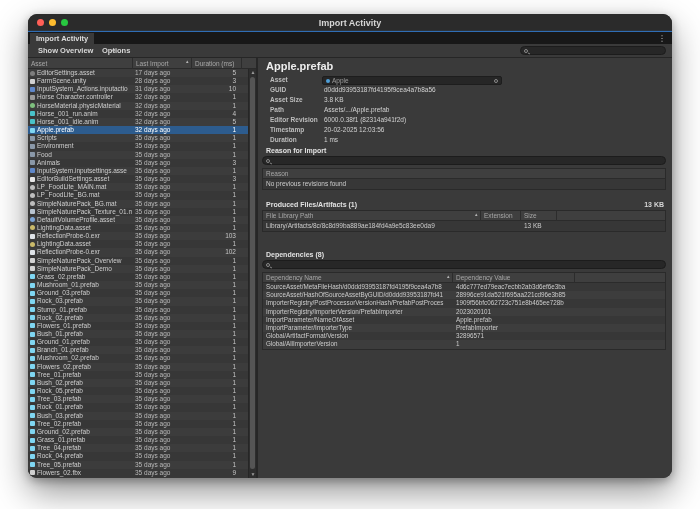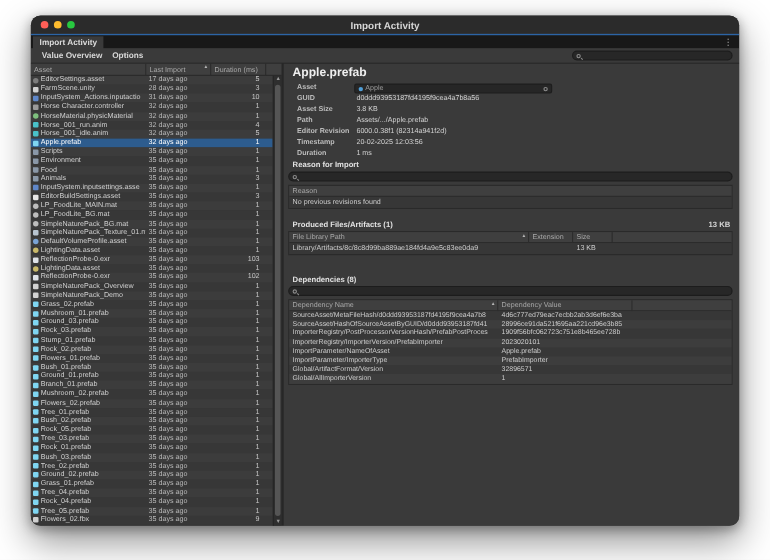--- a/index.html
+++ b/index.html
@@ -140,21 +140,21 @@
     </div>
     <div class="win-title">Import Activity</div>
   </div>
 
   <div class="tabbar">
     <div class="tab">Import Activity</div>
     <div class="kebab">⋮</div>
   </div>
 
   <div class="toolbar">
-    <span class="tbtn show-overview">Value Overview</span>
+    <span class="tbtn show-overview">Show Overview</span>
     <span class="tbtn options">Options</span>
     <span class="caret">▾</span>
     <div class="searchfield sf-toolbar">
       <span class="mag"></span>
       <input value="" style="">
     </div>
   </div>
 
   <div class="left-pane">
     <div class="list-header">

